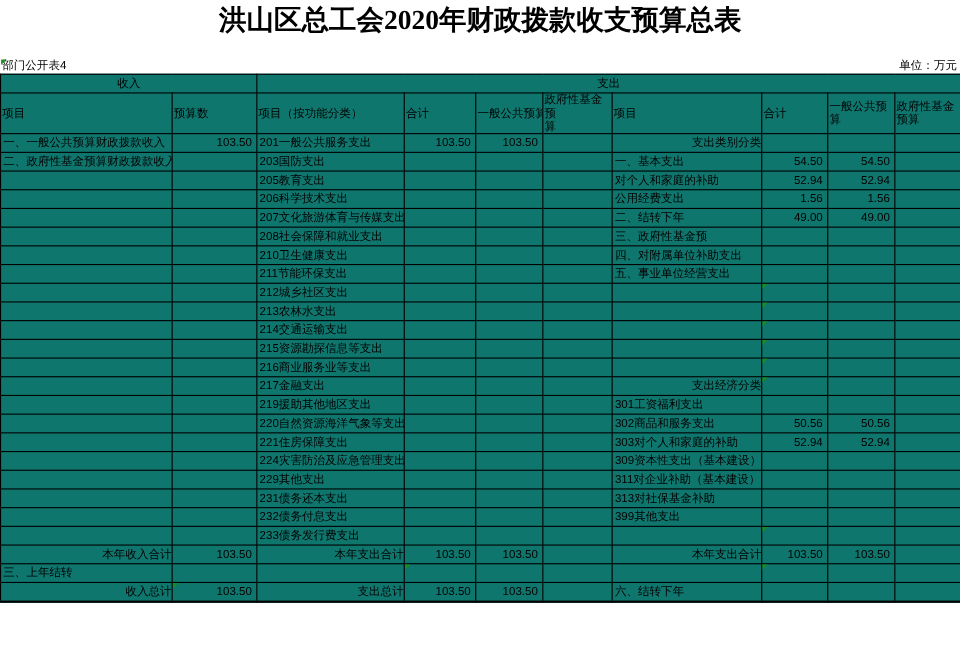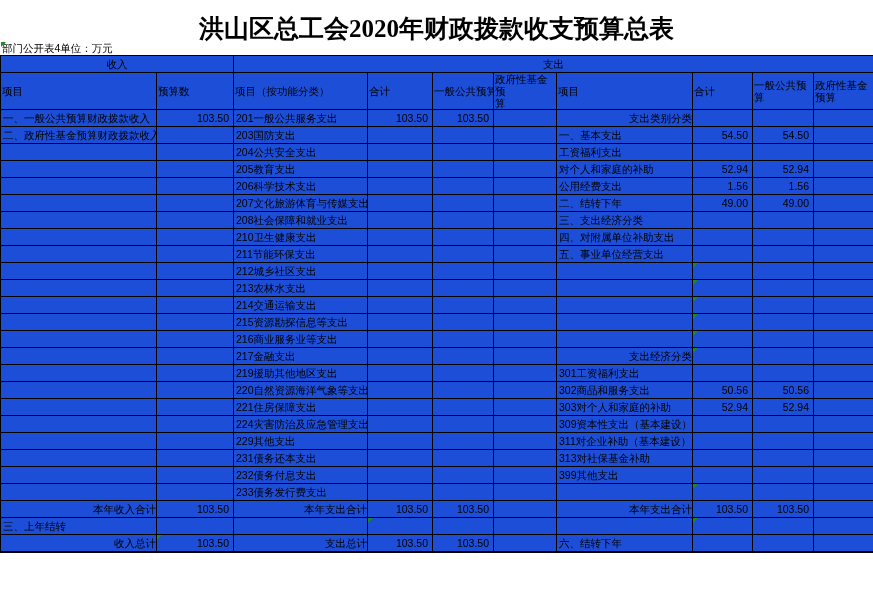--- a/index.html
+++ b/index.html
@@ -5,31 +5,31 @@
   * { margin:0; padding:0; box-sizing:border-box; }
   html,body { background:#ffffff; }
   body { width:873px; height:608px; overflow:hidden; }
   .page {
     width:873px; height:608px; background:#fff; color:#000;
     font-family:"Liberation Sans", sans-serif; position:relative;
   }
   .title {
     text-align:center; font-family:"Liberation Serif", serif;
     font-weight:bold; font-size:25px; line-height:30px;
-    padding-top:14px; height:44px; white-space:nowrap;
+    padding-top:4px; height:44px; white-space:nowrap;
   }
   .meta {
-    display:flex; align-items:flex-end;
-    height:11px; font-size:10.5px; line-height:11px; padding:0 3px 1px 1px;
+    display:flex; justify-content:space-between; align-items:flex-end;
+    height:11px; font-size:10.5px; line-height:11px; padding:0 3px 1px 1px;margin-top:12px;
   }
   .sheet-label { position:relative; padding-left:1px; }
   .sheet-label .gtri { top:-1px; left:0; }
   table {
     border-collapse:collapse; table-layout:fixed; width:873px;
-    border:1px solid #000; border-bottom-width:2px; background:#1d4ed8;
+    border:1px solid #000; border-bottom-width:2px; background:#0f766e;
   }
   th, td {
     border:1px solid #000; font-size:10.5px; line-height:12px;
     overflow:hidden; position:relative; font-weight:normal;
     vertical-align:middle; color:#000;
   }
   thead tr.sec th { height:17px; text-align:center; }
   thead tr.cols th { height:30px; text-align:left; padding:0 1px; }
   th.wrap { white-space:pre-line; }
   th.nowrap { white-space:nowrap; }
@@ -107,32 +107,20 @@
           <td class="r"></td>
           <td class="r"></td>
           <td class="l">一、基本支出</td>
           <td class="r">54.50</td>
           <td class="r">54.50</td>
           <td class="r"></td>
         </tr>
         <tr>
           <td class="l"></td>
           <td class="r"></td>
-          <td class="l">204公共安全支出</td>
-          <td class="r"></td>
-          <td class="r"></td>
-          <td class="r"></td>
-          <td class="l">工资福利支出</td>
-          <td class="r"></td>
-          <td class="r"></td>
-          <td class="r"></td>
-        </tr>
-        <tr>
-          <td class="l"></td>
-          <td class="r"></td>
           <td class="l">205教育支出</td>
           <td class="r"></td>
           <td class="r"></td>
           <td class="r"></td>
           <td class="l">对个人和家庭的补助</td>
           <td class="r">52.94</td>
           <td class="r">52.94</td>
           <td class="r"></td>
         </tr>
         <tr>
@@ -159,21 +147,21 @@
           <td class="r">49.00</td>
           <td class="r"></td>
         </tr>
         <tr>
           <td class="l"></td>
           <td class="r"></td>
           <td class="l">208社会保障和就业支出</td>
           <td class="r"></td>
           <td class="r"></td>
           <td class="r"></td>
-          <td class="l">三、支出经济分类</td>
+          <td class="l">三、政府性基金预</td>
           <td class="r"></td>
           <td class="r"></td>
           <td class="r"></td>
         </tr>
         <tr>
           <td class="l"></td>
           <td class="r"></td>
           <td class="l">210卫生健康支出</td>
           <td class="r"></td>
           <td class="r"></td>

